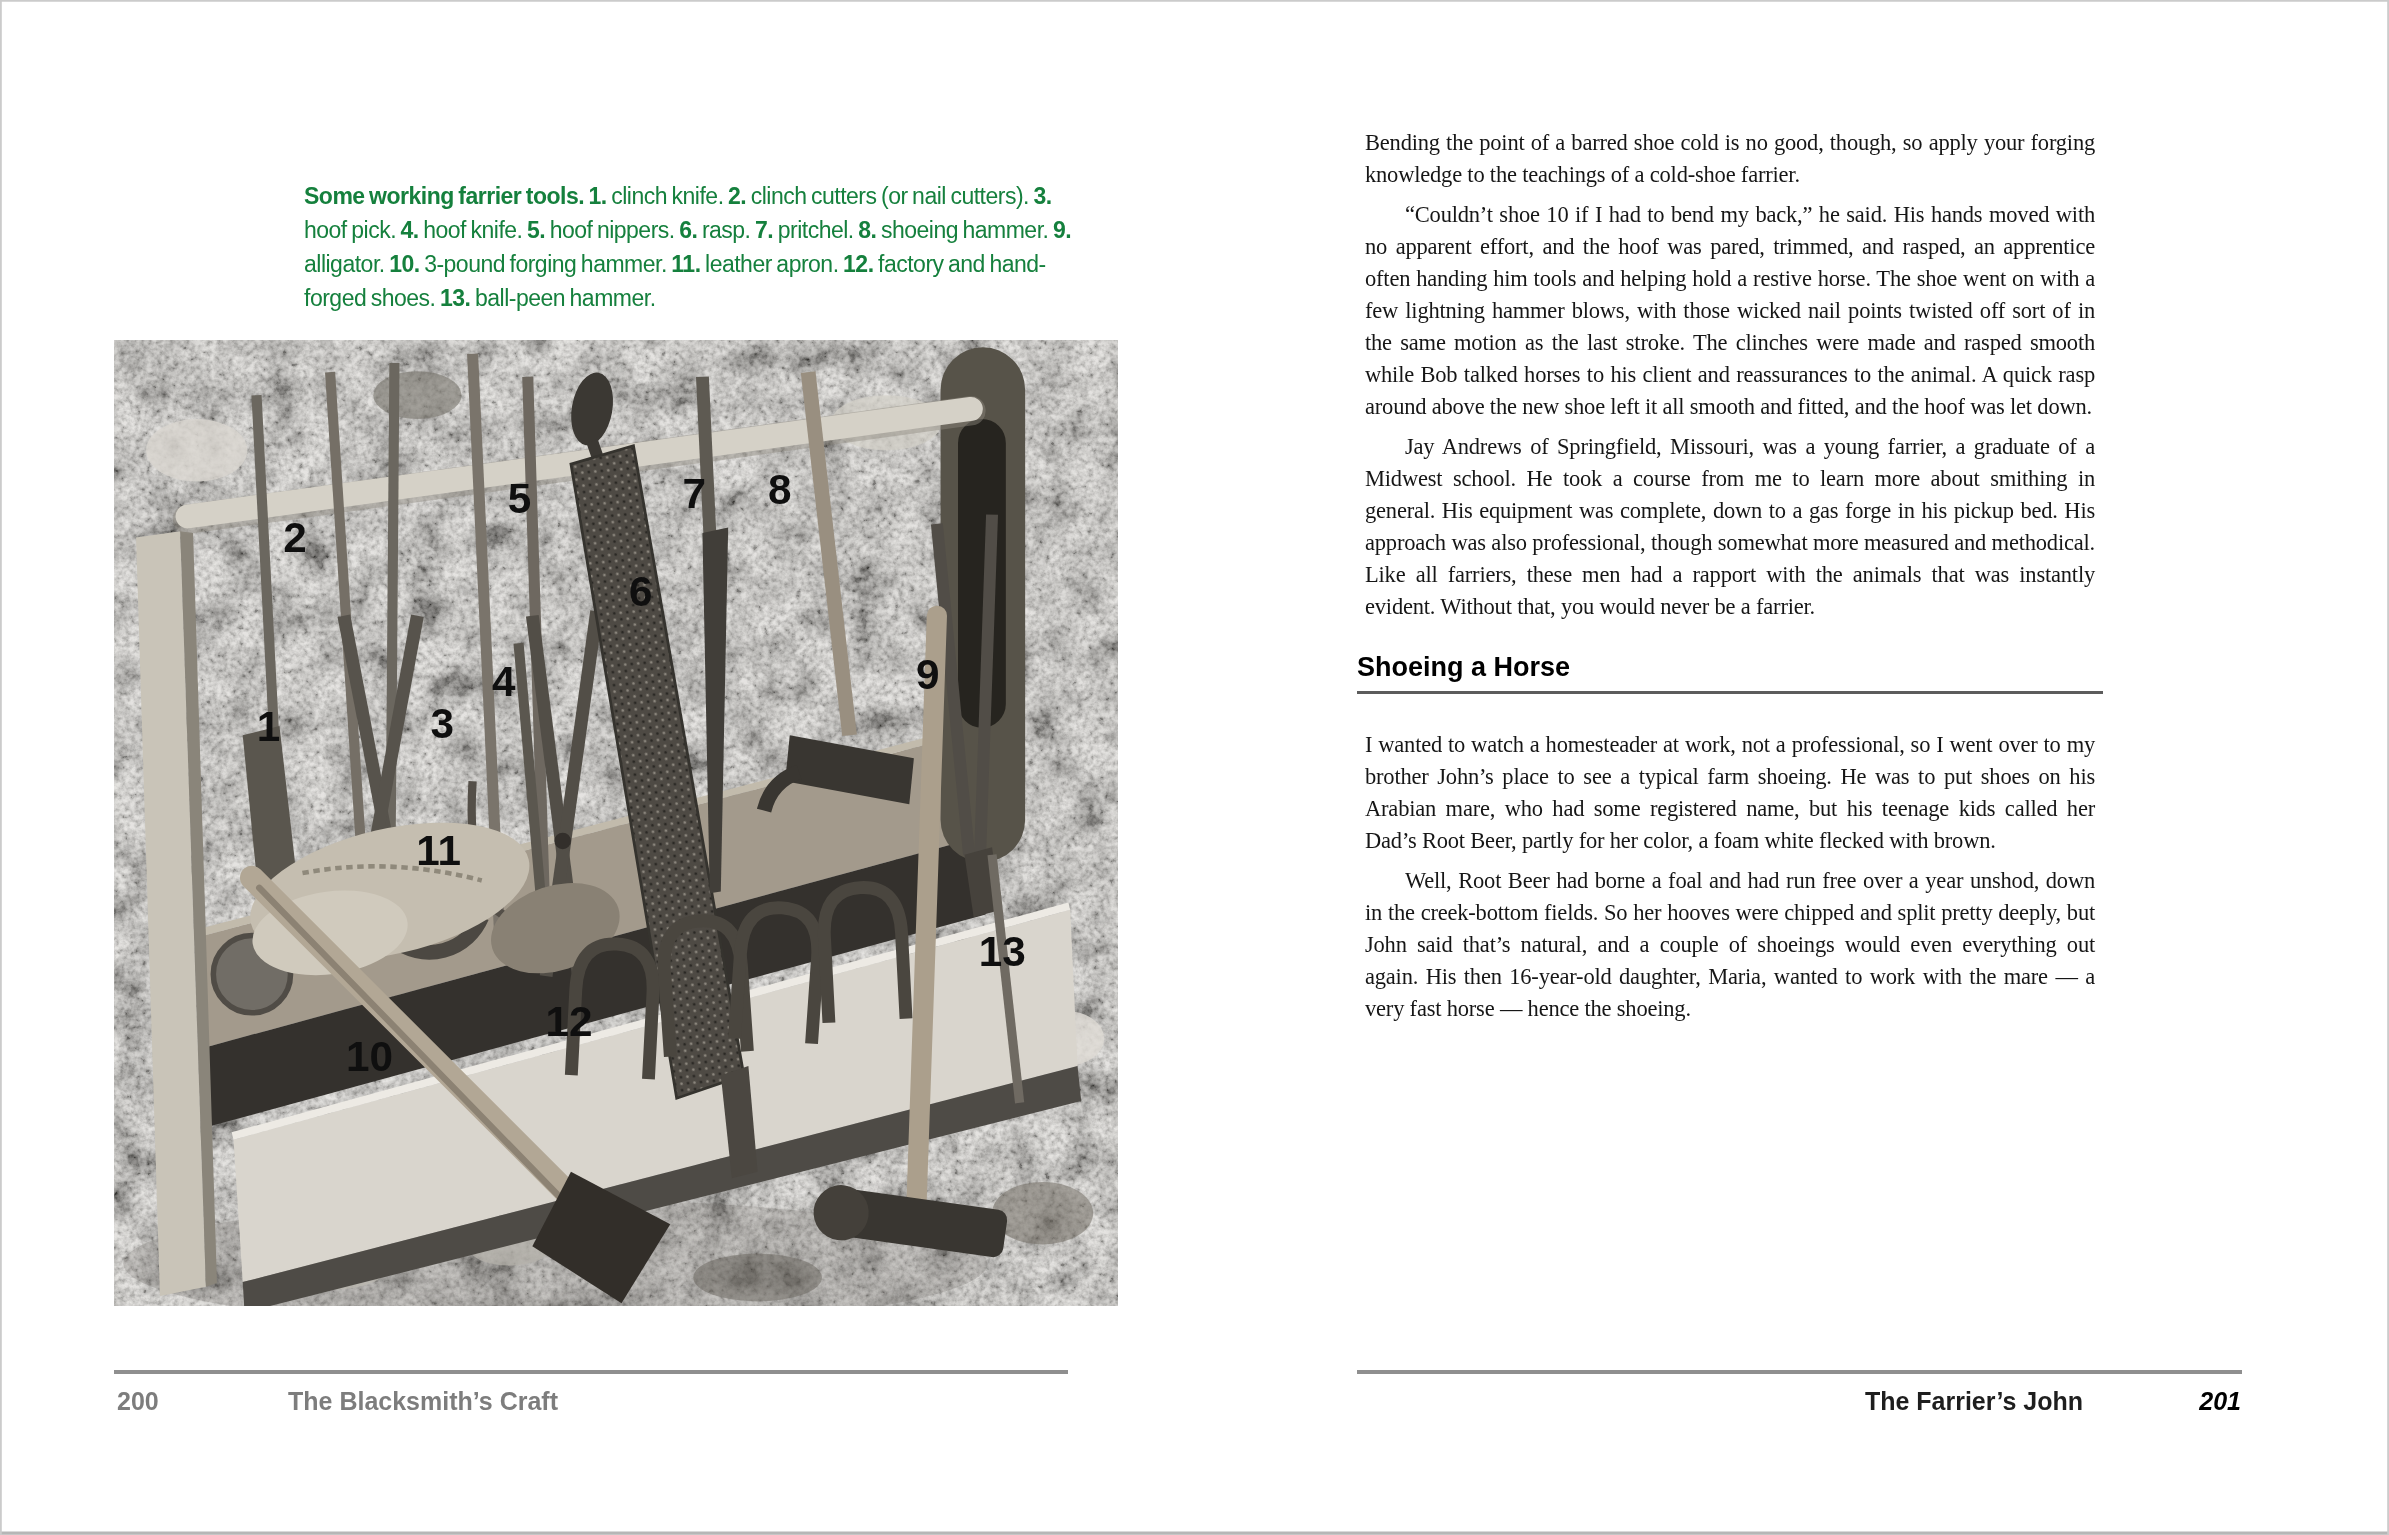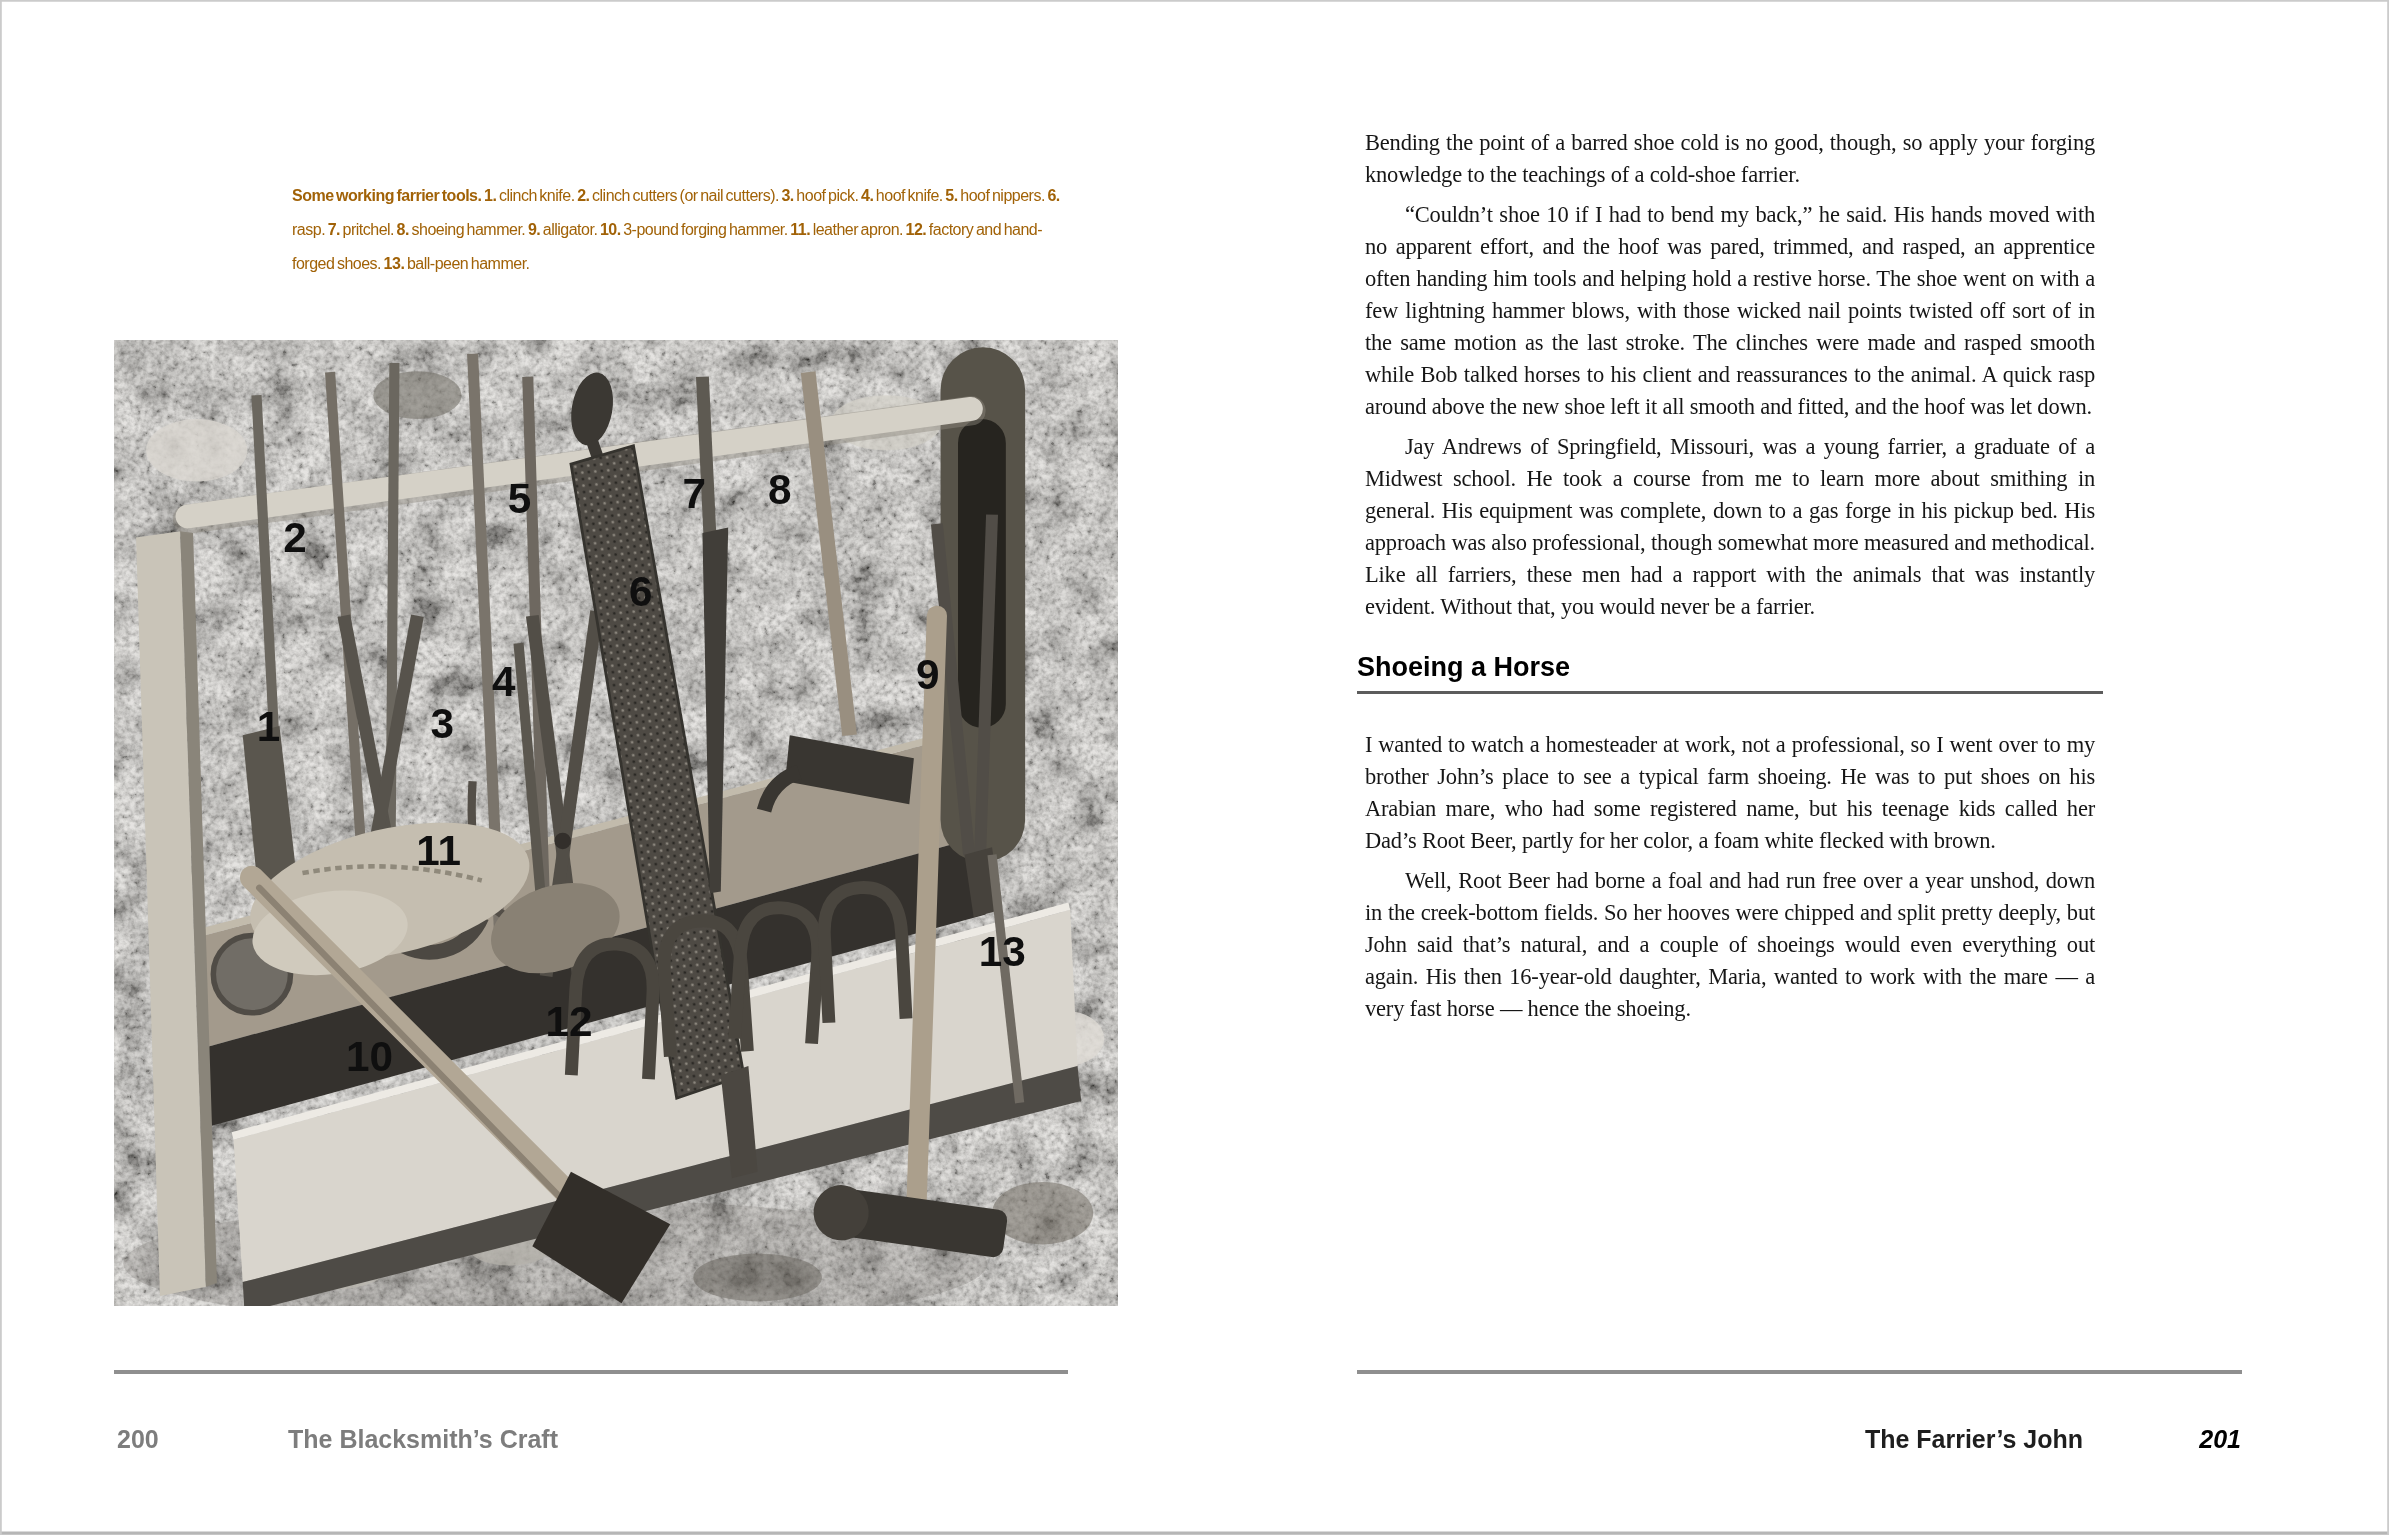--- a/index.html
+++ b/index.html
@@ -3,22 +3,22 @@
 <meta charset="utf-8">
 <style>
   html,body{margin:0;padding:0;background:#ffffff;}
   .sheet{
     position:relative;width:2389px;height:1536px;background:#ffffff;overflow:hidden;
     box-shadow: inset 0 0 0 1.8px #cbcbcb, inset 0 -4.6px 0 #b6b6b6;
     font-family:"Liberation Sans",sans-serif;
   }
   
   .caption{
-    position:absolute;left:292px;top:179px;width:783px;
-    font-size:16px;line-height:34px;color:#a16207;
+    position:absolute;left:304px;top:179px;width:783px;
+    font-size:23px;line-height:34px;color:#15803d;
     letter-spacing:-0.5px;word-spacing:-1.4px;
   }
   .caption .b{font-weight:700;}
   .photo{position:absolute;left:114px;top:340px;width:1004px;height:966px;}
   .photo svg{display:block;width:100%;height:100%;}
   .plabel{
     font-family:"Liberation Sans",sans-serif;font-weight:700;font-size:46px;
     fill:#0f0f0f;text-anchor:middle;dominant-baseline:central;
   }
   
@@ -31,21 +31,21 @@
   .rcol p.ind{text-indent:40px;}
   h2.shead{
     font-family:"Liberation Sans",sans-serif;font-weight:700;font-size:27px;
     color:#000;margin:27.6px 0 0 0;letter-spacing:0;
   }
   .shead-rule{height:2.8px;background:#5c5c5c;margin:8.3px 0 35px 0;}
   
   .frule{position:absolute;top:1370px;height:3.7px;background:#8f8f8f;}
   .frule.left{left:114px;width:954px;}
   .frule.right{left:1357px;width:885px;}
-  .fnum,.ftitle{position:absolute;top:1387px;font-weight:700;font-size:25px;letter-spacing:0;margin-top:38px;}
+  .fnum,.ftitle{position:absolute;top:1387px;font-weight:700;font-size:25px;letter-spacing:0;}
   .fnum.left{left:117px;color:#7d7d7d;}
   .ftitle.left{left:288px;color:#7d7d7d;text-align:right;}
   .ftitle.right{right:306px;color:#1e1e1e;}
   .fnum.right{right:148px;color:#000000;font-style:italic;}
 </style>
 </head>
 <body>
 
 <div class="sheet">
 

